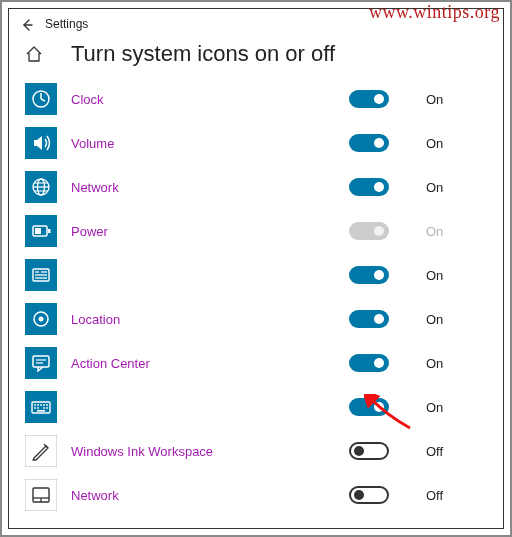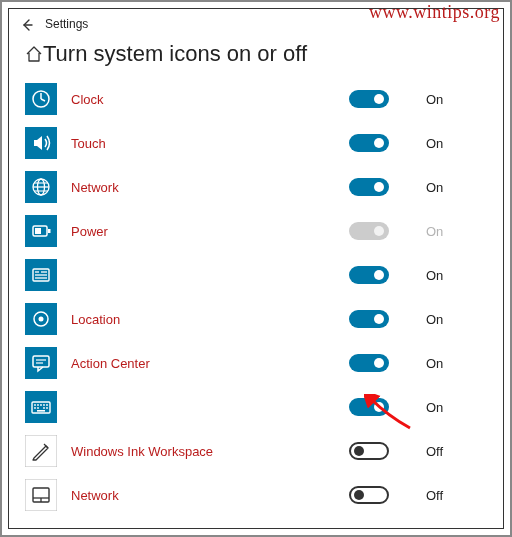--- a/index.html
+++ b/index.html
@@ -30,21 +30,21 @@
     cursor: pointer;
   }
   .app-title {
     font-size: 12px;
     color: #222;
   }
   .page-row {
     display: flex;
     align-items: center;
     padding: 4px 12px 10px 16px;
-    gap: 0;
+    gap: 28px;
   }
   .home-icon {
     width: 18px; height: 18px;
     display: flex; align-items: center; justify-content: center;
   }
   .page-title {
     font-size: 22px;
     font-weight: 400;
     color: #222;
   }
@@ -58,21 +58,21 @@
     gap: 14px;
   }
   .tile {
     width: 32px; height: 32px;
     display: flex; align-items: center; justify-content: center;
     flex-shrink: 0;
   }
   .tile svg { display:block; }
   .row-label {
     font-size: 13px;
-    color: #b91c1c;
+    color: #a21caf;
     flex: 0 0 auto;
   }
   .spacer { flex: 1; }
   .right {
     display: flex;
     align-items: center;
     gap: 10px;
     width: 140px;
   }
   .toggle {
@@ -161,21 +161,21 @@
       </div>
       <div class="row">
         <div class="tile">
           <svg width="32" height="32">
             <rect width="32" height="32" fill="#0078a8"></rect>
             <path d="M9 13 H12 L17 9 V23 L12 19 H9 Z" fill="#fff"></path>
             <path d="M20 12 Q23 16 20 20" stroke="#fff" stroke-width="1.5" fill="none"></path>
             <path d="M22 9 Q27 16 22 23" stroke="#fff" stroke-width="1.5" fill="none"></path>
           </svg>
         </div>
-        <div class="row-label">Touch</div>
+        <div class="row-label">Volume</div>
         <div class="spacer"></div>
         <div class="right">
           <div class="toggle on-blue">
             <div class="knob"></div>
           </div>
           <div class="state-label">On</div>
         </div>
       </div>
       <div class="row">
         <div class="tile">

